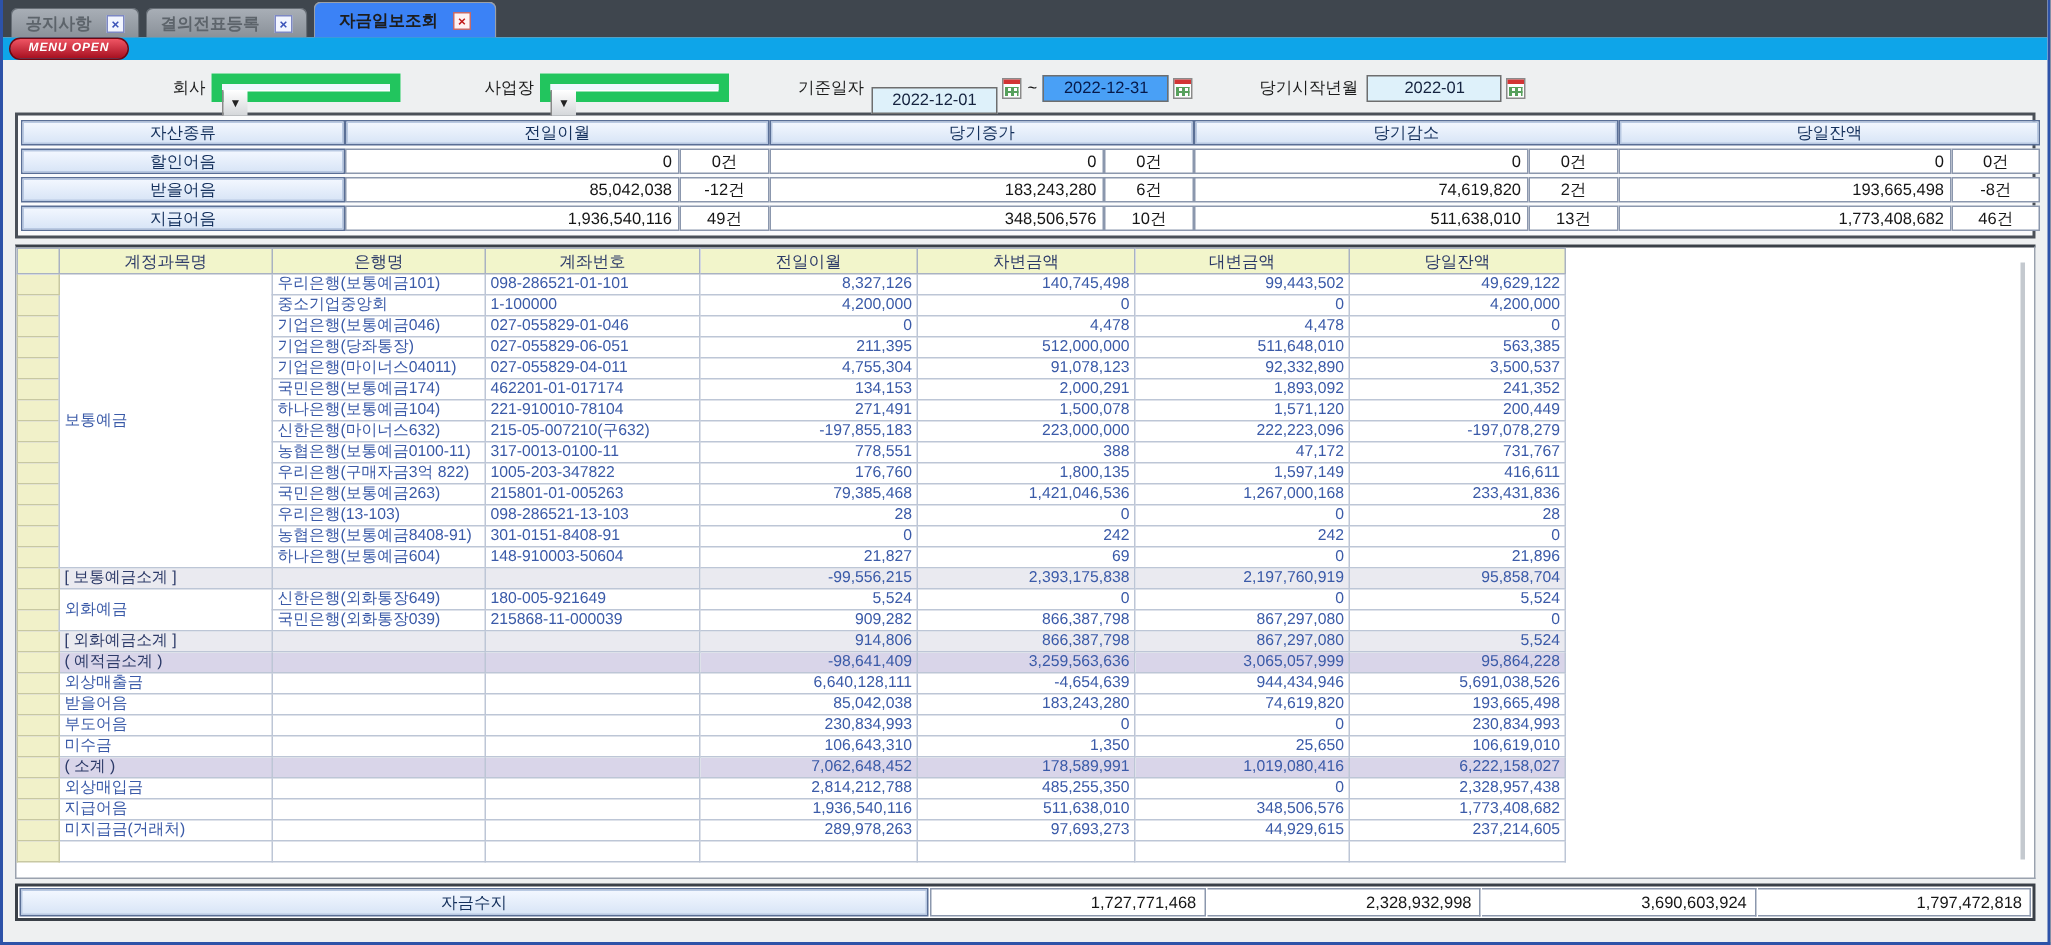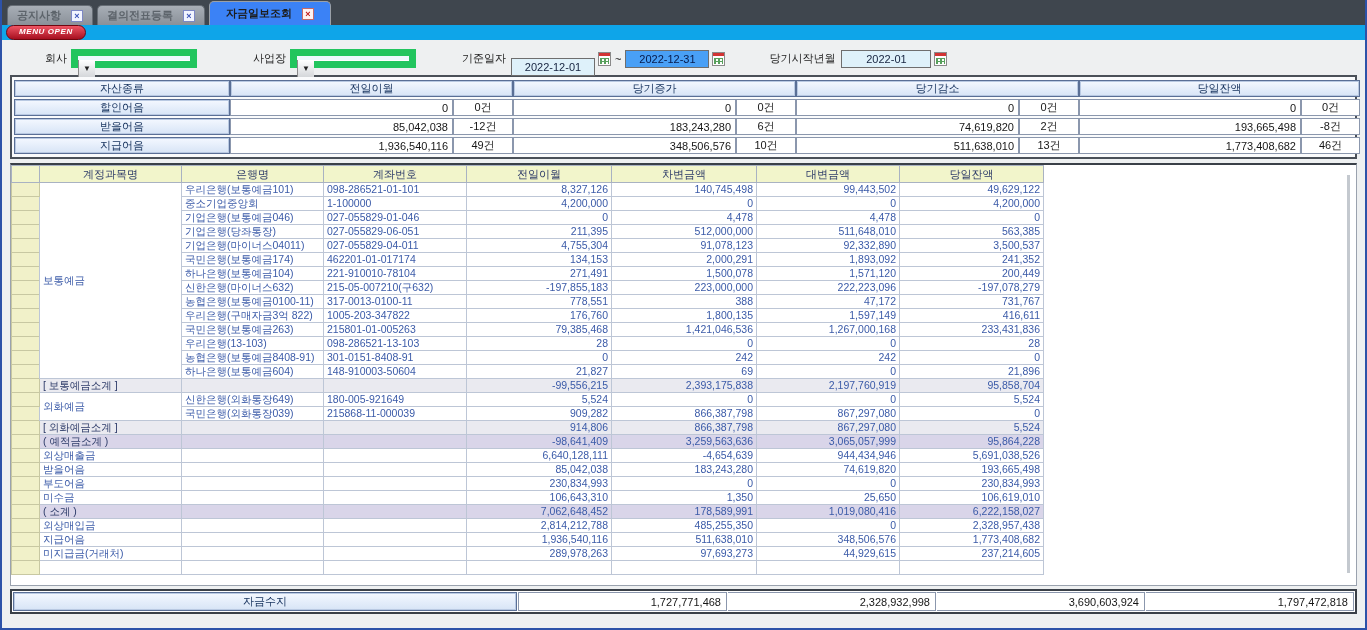--- a/index.html
+++ b/index.html
@@ -103,21 +103,21 @@
   table.detail td.sel { background: #f1f1c9; border-color: #c8c8a2; }
   table.detail td.num { text-align: right; }
   table.detail td.group-cell { vertical-align: middle; }
   table.detail tr.subtotal td:not(.sel) { background: #eaeaf0; }
   table.detail tr.total td:not(.sel)    { background: #d9d5e9; }
   table.detail tr.subtotal td.lbl, table.detail tr.total td.lbl { color: #2c3a68; }
 
   
   .footer { margin: 3px 8px 0; border: 2px solid #3a4048; background: #fff; height: 25px; display: flex; padding: 1px; }
   .f-label {
-    width: 504px; background: linear-gradient(#f4f8ff, #d7e4f6);
+    width: 606px; background: linear-gradient(#f4f8ff, #d7e4f6);
     border: 1px solid #5a6f96; outline: 1px solid #b9c9e2; outline-offset: -2px;
     display: flex; align-items: center; justify-content: center;
     font-size: 11px; color: #14305c;
   }
   .f-val {
     flex: 1; border: 1px solid #8b97ad; border-left: none; margin-left: 1px;
     display: flex; align-items: center; justify-content: flex-end;
     padding-right: 5px; font-size: 11px; color: #161616; background:#fff;
   }
   .f-val + .f-val { border-left: none; }
@@ -141,21 +141,21 @@
         <span>자금일보조회</span>
         <span class="xbox">×</span>
       </div>
     </div>
 
   <div class="menustrip">
     <span class="menu-open">MENU OPEN</span>
   </div>
 
   <div class="filters">
-    <span class="flabel" style="margin-left:43px">회사</span>
+    <span class="flabel" style="margin-left:113px">회사</span>
     <span class="combo">
       <span class="val">제일저지주식회사</span>
       <span class="arrow">▼</span>
     </span>
     <span class="flabel" style="margin-left:56px">사업장</span>
     <span class="combo">
       <span class="val">제일저지주식회사</span>
       <span class="arrow">▼</span>
     </span>
     <span class="flabel" style="margin-left:46px">기준일자</span>

